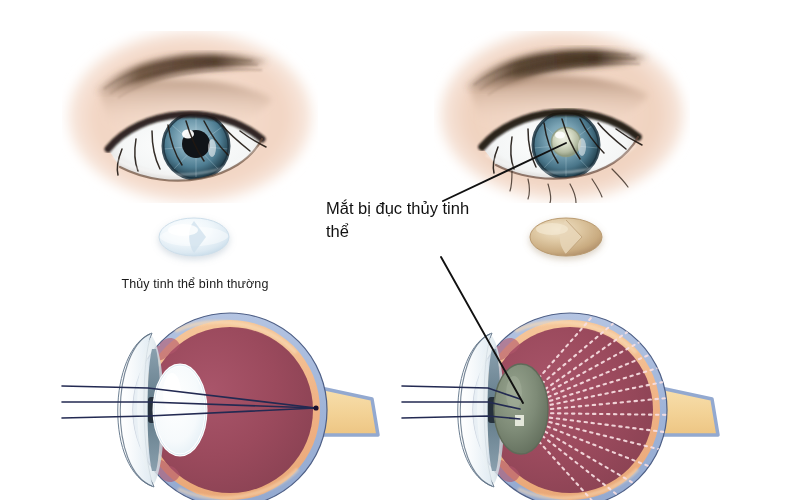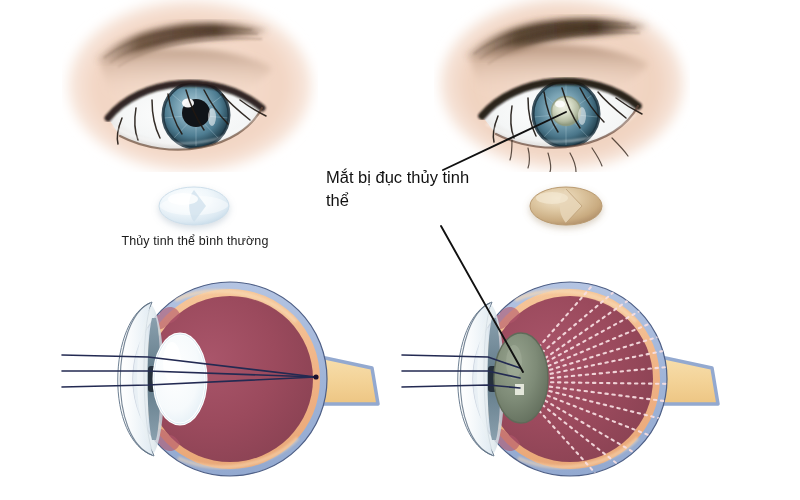--- a/index.html
+++ b/index.html
@@ -3,31 +3,31 @@
 <meta charset="utf-8">
 <style>
   html,body{margin:0;padding:0;}
   body{
     width:800px;height:500px;
     background:#ffffff;
     font-family:"Liberation Sans", sans-serif;
     overflow:hidden;
     position:relative;
   }
-  #stage{position:absolute;inset:0;width:800px;height:428px;}
+  #stage{position:absolute;inset:0;width:800px;height:428px;margin-top:31px;}
   svg.layer{position:absolute;left:0;top:0;width:800px;height:500px;overflow:visible;}
   .caption{
     position:absolute;
     font-size:12.5px;
     color:#1a1a1a;
     letter-spacing:.1px;
     white-space:nowrap;
     text-align:center;
   }
-  #caption-normal-lens{left:0;top:234px;width:390px;}
+  #caption-normal-lens{left:0;top:246px;width:390px;}
   #caption-cataract-lens{left:410px;top:234px;width:330px;}
   #main-label{
     position:absolute;
     left:326px;top:166px;
     width:150px;
     font-size:16.5px;
     line-height:1.38;
     color:#111111;
     white-space:pre-line;
   }

